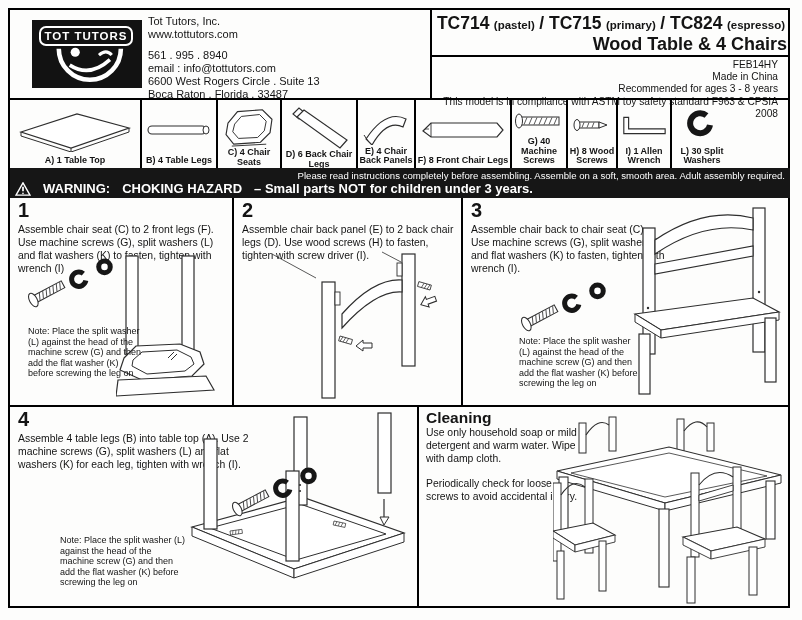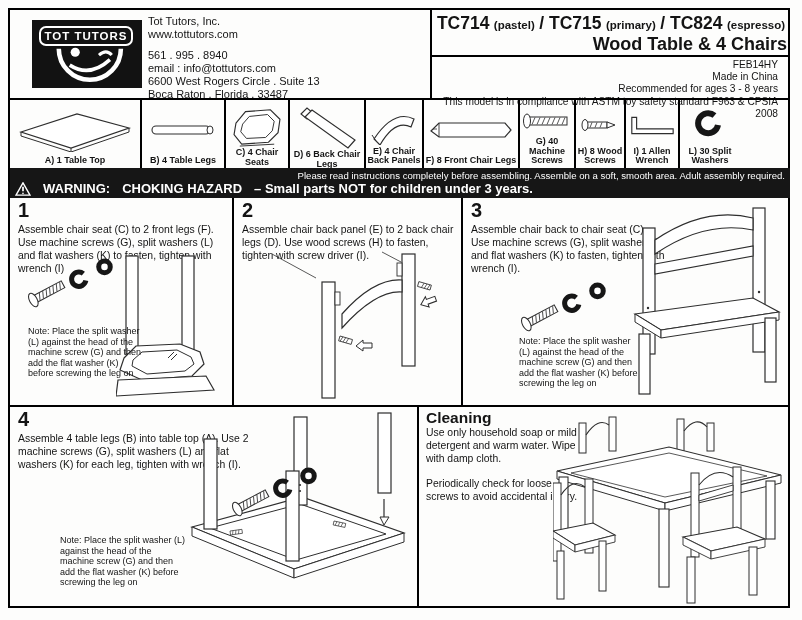--- a/index.html
+++ b/index.html
@@ -121,21 +121,21 @@
     <div class="part-cell" style="width:132px">
       <span class="part-icon">
         <svg width="120" height="44" viewBox="0 0 120 44">
             <polygon points="6,24 62,6 114,20 56,40" fill="#fff" stroke="#2e2e2e" stroke-width="1.2"></polygon>
             <polyline points="6,24 6,28 56,44 56,40" fill="none" stroke="#2e2e2e" stroke-width="1"></polyline>
             <polyline points="56,44 114,24 114,20" fill="none" stroke="#2e2e2e" stroke-width="1"></polyline>
           </svg>
       </span>
       <span class="part-label">A) 1 Table Top</span>
     </div>
-    <div class="part-cell" style="width:84px">
+    <div class="part-cell" style="width:76px">
       <span class="part-icon">
         <svg width="68" height="26" viewBox="0 0 68 26">
             <rect x="3" y="9" width="58" height="8" rx="4" fill="#fff" stroke="#2e2e2e" stroke-width="1.1"></rect>
             <ellipse cx="61" cy="13" rx="3" ry="4" fill="#fff" stroke="#2e2e2e" stroke-width="1"></ellipse>
           </svg>
       </span>
       <span class="part-label">B) 4 Table Legs</span>
     </div>
     <div class="part-cell" style="width:64px">
       <span class="part-icon">

